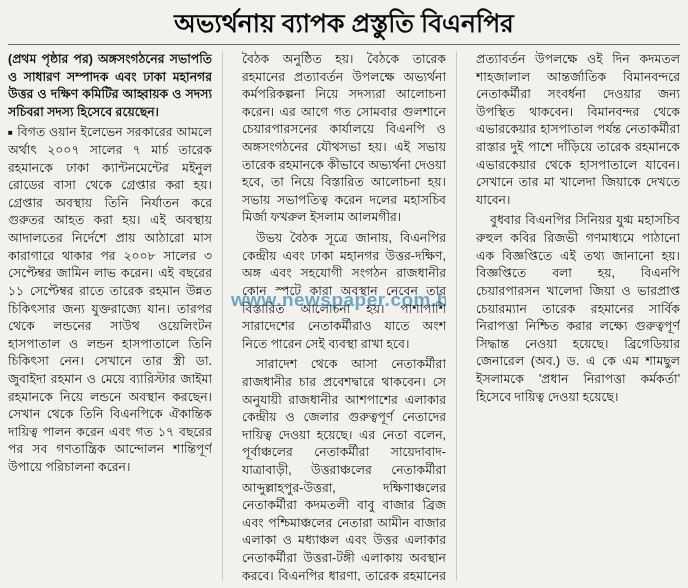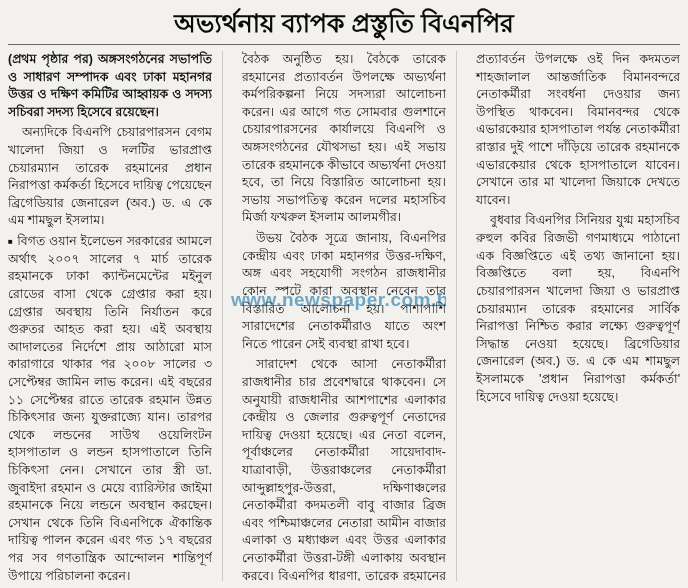--- a/index.html
+++ b/index.html
@@ -93,21 +93,20 @@
 
 <div class="page">
 
   <div class="headline">অভ্যর্থনায় ব্যাপক প্রস্তুতি বিএনপির</div>
   <div class="rule"></div>
 
   <div class="columns">
 
     <div class="col">
       <p class="noindent"><span class="bold">(প্রথম পৃষ্ঠার পর) অঙ্গসংগঠনের সভাপতি ও সাধারণ সম্পাদক এবং ঢাকা মহানগর উত্তর ও দক্ষিণ কমিটির আহ্বায়ক ও সদস্য সচিবরা সদস্য হিসেবে রয়েছেন।</span></p>
-      <p>অন্যদিকে বিএনপি চেয়ারপারসন বেগম খালেদা জিয়া ও দলটির ভারপ্রাপ্ত চেয়ারম্যান তারেক রহমানের প্রধান নিরাপত্তা কর্মকর্তা হিসেবে দায়িত্ব পেয়েছেন ব্রিগেডিয়ার জেনারেল (অব.) ড. এ কে এম শামছুল ইসলাম।</p>
       <p class="noindent lead-dot">বিগত ওয়ান ইলেভেন সরকারের আমলে অর্থাৎ ২০০৭ সালের ৭ মার্চ তারেক রহমানকে ঢাকা ক্যান্টনমেন্টের মইনুল রোডের বাসা থেকে গ্রেপ্তার করা হয়। গ্রেপ্তার অবস্থায় তিনি নির্যাতন করে গুরুতর আহত করা হয়। এই অবস্থায় আদালতের নির্দেশে প্রায় আঠারো মাস কারাগারে থাকার পর ২০০৮ সালের ৩ সেপ্টেম্বর জামিন লাভ করেন। এই বছরের ১১ সেপ্টেম্বর রাতে তারেক রহমান উন্নত চিকিৎসার জন্য যুক্তরাজ্যে যান। তারপর থেকে লন্ডনের সাউথ ওয়েলিংটন হাসপাতাল ও লন্ডন হাসপাতালে তিনি চিকিৎসা নেন। সেখানে তার স্ত্রী ডা. জুবাইদা রহমান ও মেয়ে ব্যারিস্টার জাইমা রহমানকে নিয়ে লন্ডনে অবস্থান করছেন। সেখান থেকে তিনি বিএনপিকে ঐকান্তিক দায়িত্ব পালন করেন এবং গত ১৭ বছরের পর সব গণতান্ত্রিক আন্দোলন শান্তিপূর্ণ উপায়ে পরিচালনা করেন।</p>
 
     </div>
 
     <div class="col">
       <p class="noindent">বৈঠক অনুষ্ঠিত হয়। বৈঠকে তারেক রহমানের প্রত্যাবর্তন উপলক্ষে অভ্যর্থনা কর্মপরিকল্পনা নিয়ে সদস্যরা আলোচনা করেন। এর আগে গত সোমবার গুলশানে চেয়ারপারসনের কার্যালয়ে বিএনপি ও অঙ্গসংগঠনের যৌথসভা হয়। এই সভায় তারেক রহমানকে কীভাবে অভ্যর্থনা দেওয়া হবে, তা নিয়ে বিস্তারিত আলোচনা হয়। সভায় সভাপতিত্ব করেন দলের মহাসচিব মির্জা ফখরুল ইসলাম আলমগীর।</p>
       <p>উভয় বৈঠক সূত্রে জানায়, বিএনপির কেন্দ্রীয় এবং ঢাকা মহানগর উত্তর-দক্ষিণ, অঙ্গ এবং সহযোগী সংগঠন রাজধানীর কোন স্পটে কারা অবস্থান নেবেন তার বিস্তারিত আলোচনা হয়। পাশাপাশি সারাদেশের নেতাকর্মীরাও যাতে অংশ নিতে পারেন সেই ব্যবস্থা রাখা হবে।</p>
       <p>সারাদেশ থেকে আসা নেতাকর্মীরা রাজধানীর চার প্রবেশদ্বারে থাকবেন। সে অনুযায়ী রাজধানীর আশপাশের এলাকার কেন্দ্রীয় ও জেলার গুরুত্বপূর্ণ নেতাদের দায়িত্ব দেওয়া হয়েছে। এর নেতা বলেন, পূর্বাঞ্চলের নেতাকর্মীরা সায়েদাবাদ-যাত্রাবাড়ী, উত্তরাঞ্চলের নেতাকর্মীরা আব্দুল্লাহপুর-উত্তরা, দক্ষিণাঞ্চলের নেতাকর্মীরা কদমতলী বাবু বাজার ব্রিজ এবং পশ্চিমাঞ্চলের নেতারা আমীন বাজার এলাকা ও মধ্যাঞ্চল এবং উত্তর এলাকার নেতাকর্মীরা উত্তরা-টঙ্গী এলাকায় অবস্থান করবে। বিএনপির ধারণা, তারেক রহমানের স্বাগত জানাতে আগামী ২৫ ডিসেম্বর অর্ধকোটি মানুষ রাজধানী ঢাকায় অবস্থান করবেন।</p>
 
       <div class="watermark">www.newspaper.com.bd</div>

